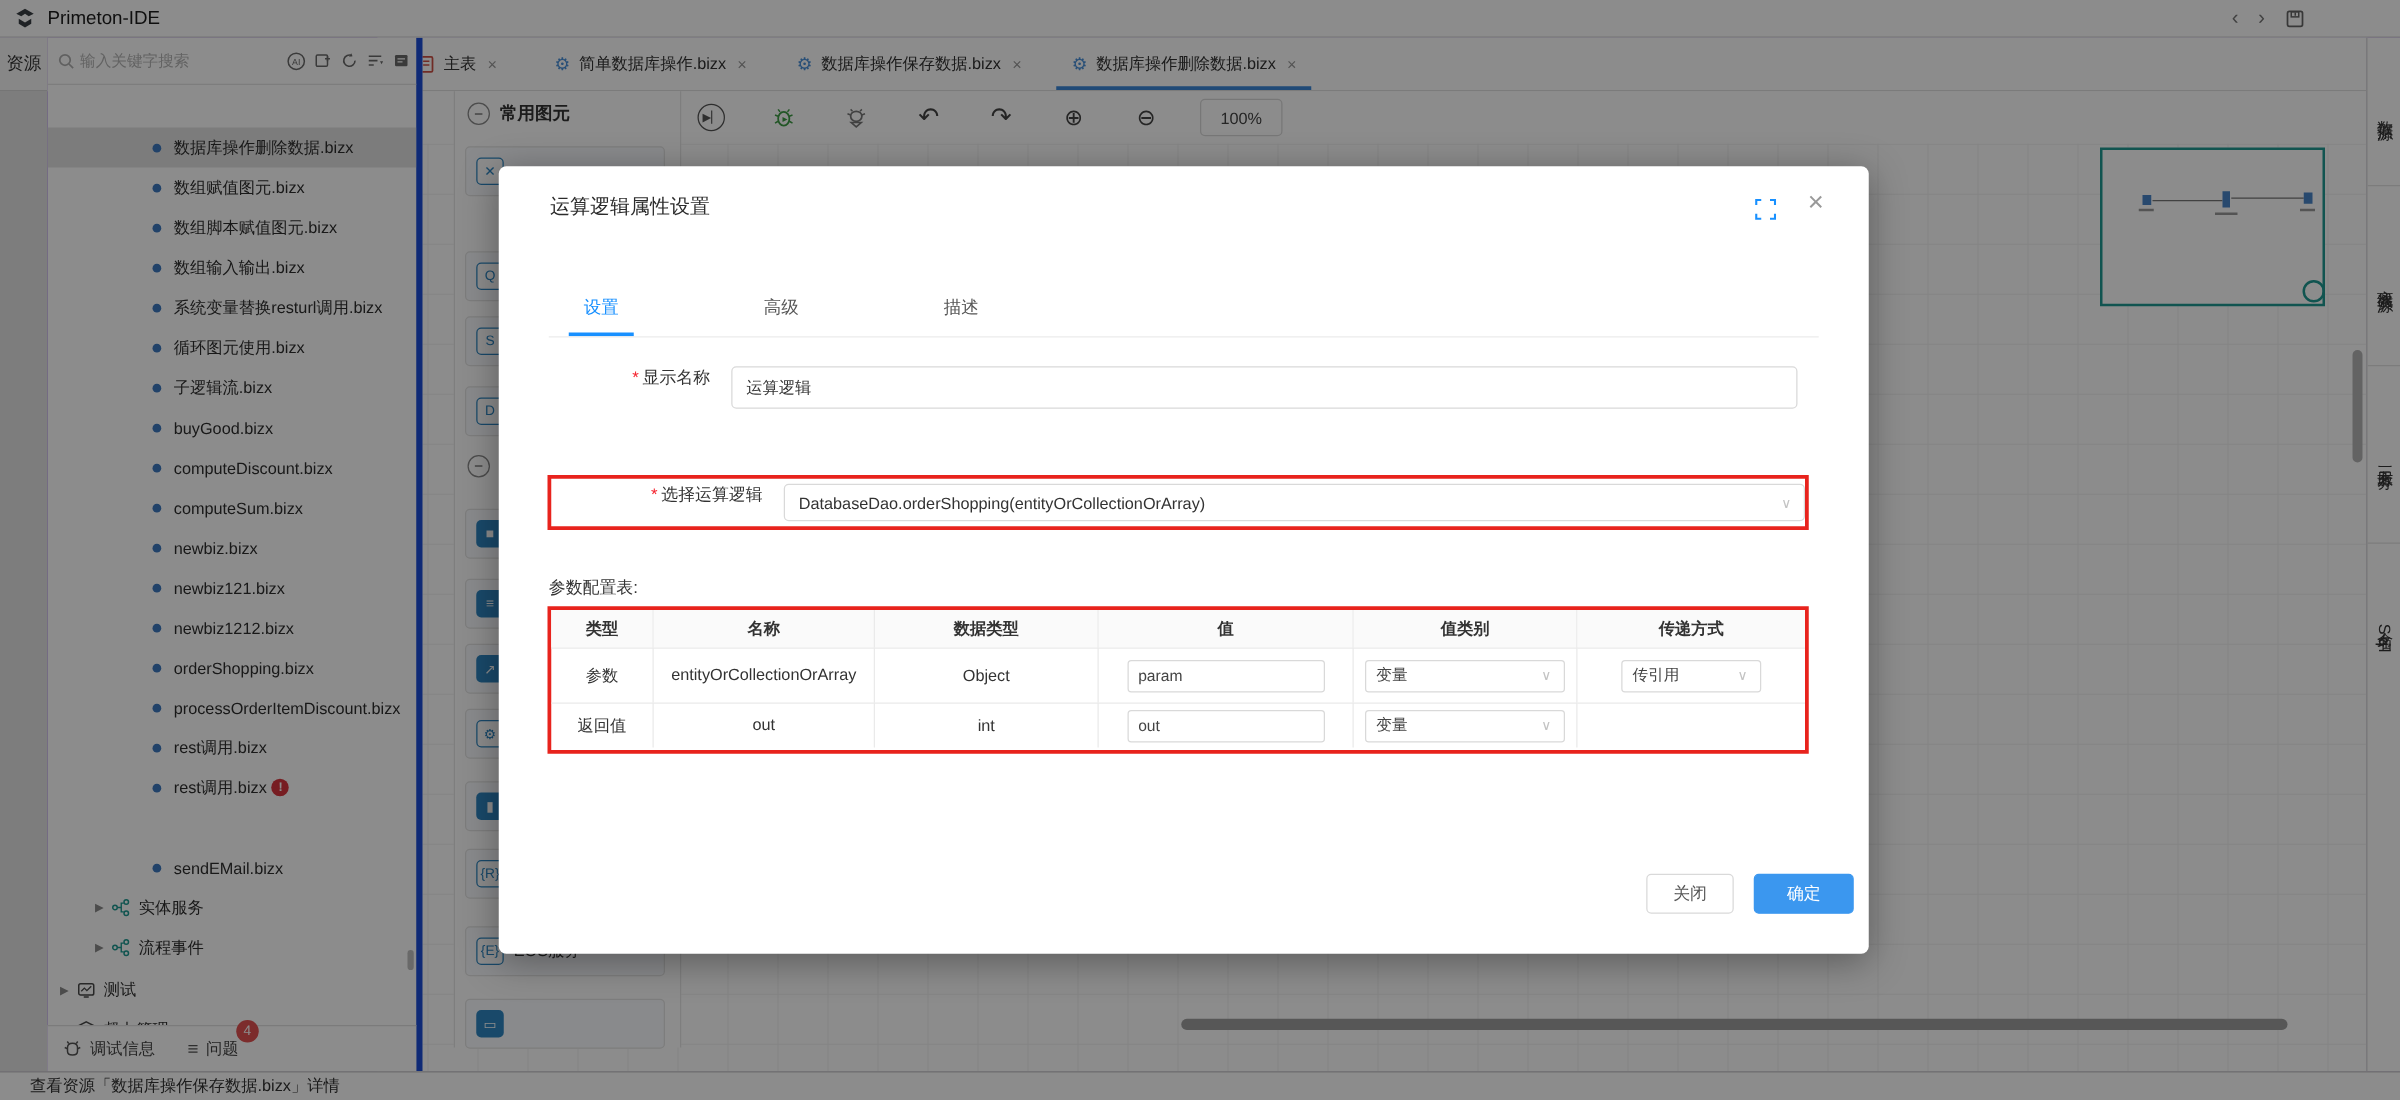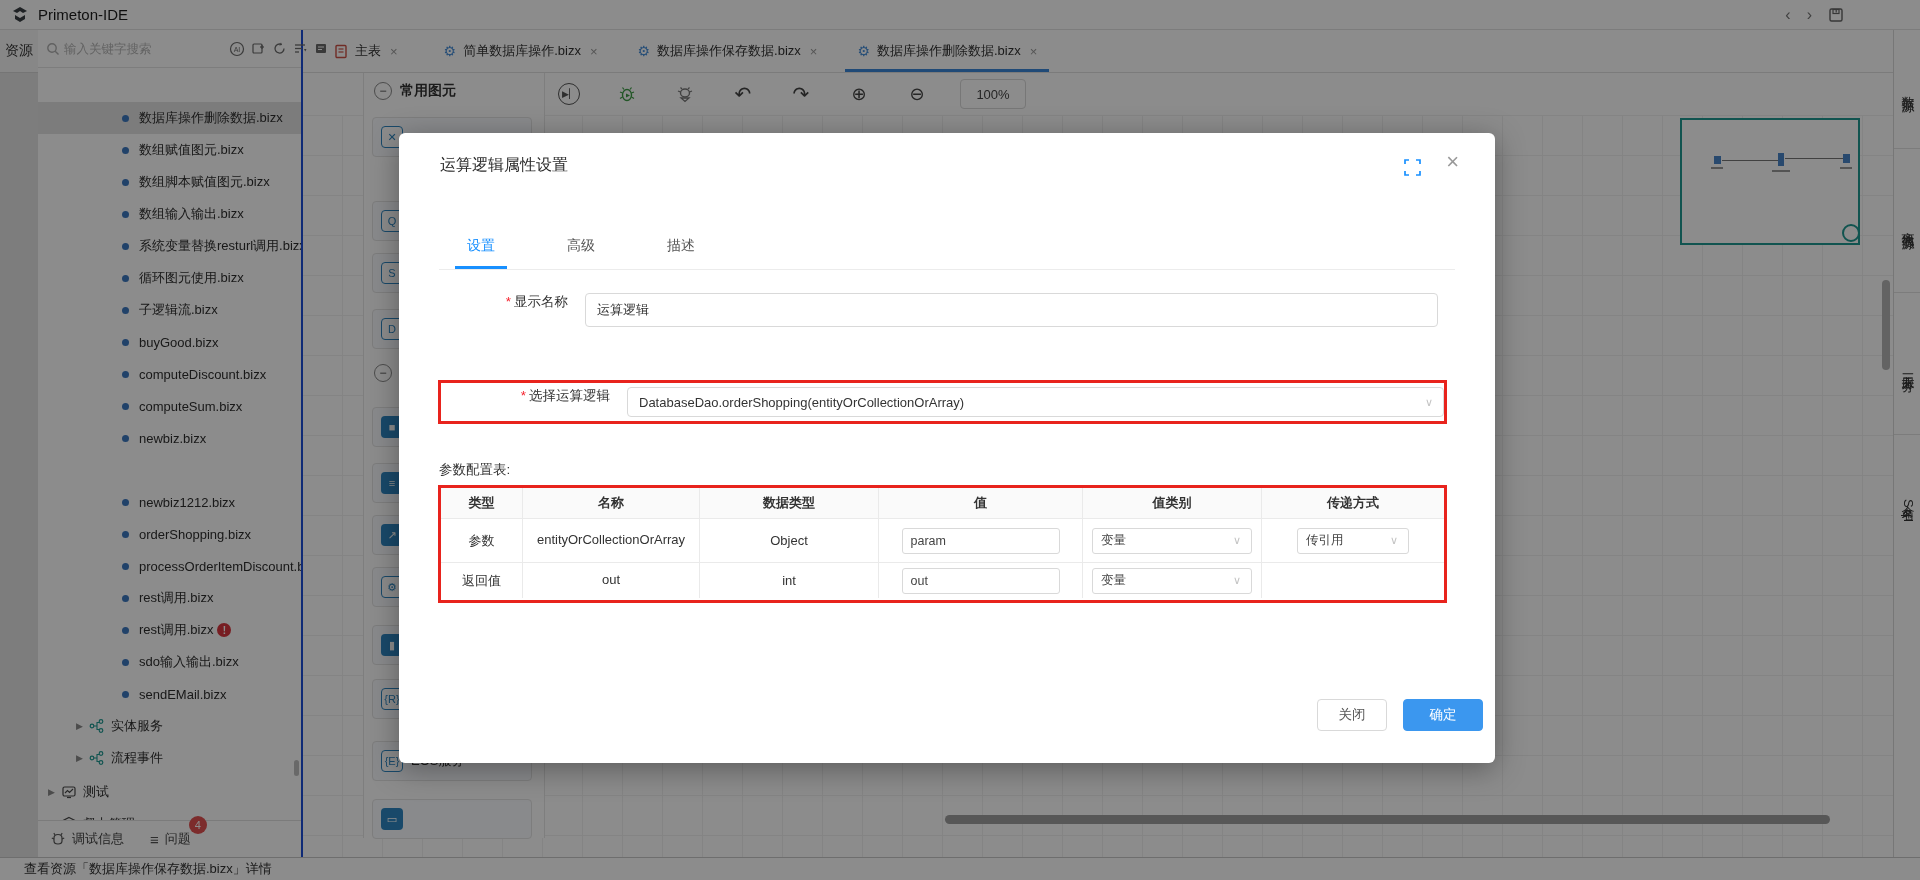--- a/index.html
+++ b/index.html
@@ -14,22 +14,22 @@
   .titlebar .apptitle { font-size:15px; color:#1c1c1c; }
   .titlebar .tb-right { margin-left:auto; display:flex; align-items:center; gap:16px; margin-right:66px; color:#666; }
   .tb-navicon { font-size:16px; line-height:1; color:#777; cursor:pointer; }
 
   
   .rail { position:absolute; left:0; top:30px; width:38px; height:827px; background:#e4e4e4; z-index:4; }
   .rail-tab { width:38px; padding:10px 0 12px 0; background:#f6f6f6; text-align:center;
     font-size:14px; color:#333; line-height:20px; cursor:pointer; border-bottom:1px solid #d6d6d6;}
 
   
-  .sidebar { position:absolute; left:38px; top:30px; width:265px; height:827px; background:#fff;
-    border-right:2px solid #1d4ed8; z-index:4; }
+  .sidebar { position:absolute; left:38px; top:30px; width:300px; height:827px; background:#fff;
+    border-right:5px solid #1d4ed8; z-index:4; }
   .search-row { position:absolute; left:0; top:0; width:100%; height:38px; border-bottom:1px solid #e4e4e4;
     display:flex; align-items:center; padding:0 6px; }
   .search-row input { border:0; outline:0; flex:0 0 120px; font-size:12.5px; color:#333; background:transparent; }
   .search-row input::placeholder { color:#b5b5b5; }
   .s-ic { width:18px; height:18px; display:flex; align-items:center; justify-content:center;
     color:#6b6b6b; font-size:13px; cursor:pointer; margin-left:3px; flex:0 0 auto; }
   .tree { position:absolute; left:0; top:38px; width:100%; height:752px; overflow:hidden; }
   .trow { position:absolute; left:0; width:100%; height:32px; display:flex; align-items:center;
     font-size:13px; color:#2f2f2f; cursor:pointer; white-space:nowrap; }
   .trow.selected { background:#e2e2e2; }
@@ -107,21 +107,21 @@
   .statusbar { position:absolute; left:0; top:857px; width:1920px; height:23px; background:#fff;
     border-top:1px solid #c9c9c9; display:flex; align-items:center; padding-left:24px; font-size:13px; color:#333; z-index:4; }
 
   
   .backdrop { position:absolute; inset:0; background:rgba(0,0,0,0.45); z-index:50; }
   .modal { position:absolute; left:399px; top:133px; width:1096px; height:630px; background:#fff;
     border-radius:6px; box-shadow:0 6px 30px rgba(0,0,0,.35); z-index:100; }
   .m-title { position:absolute; left:41px; top:22px; font-size:16px; color:#2b2b2b; }
   .m-full { position:absolute; right:74px; top:26px; cursor:pointer; }
   .m-close { position:absolute; right:36px; top:18px; font-size:22px; color:#999; cursor:pointer; line-height:1; }
-  .m-tabs { position:absolute; left:68px; top:104px; display:flex; gap:72px; font-size:14px; }
+  .m-tabs { position:absolute; left:68px; top:104px; display:flex; gap:116px; font-size:14px; }
   .m-tab { cursor:pointer; color:#555; padding-bottom:12px; position:relative; }
   .m-tab.active { color:#1890ff; }
   .m-tab.active::after { content:""; position:absolute; left:-12px; right:-12px; bottom:-2px; height:3px; background:#1890ff; }
   .m-tabline { position:absolute; left:40px; top:136px; width:1016px; height:1px; background:#ececec; }
   .form-row { position:absolute; left:0; width:100%; display:flex; align-items:flex-start; }
   .f-label { width:169px; text-align:right; font-size:13.5px; color:#333; flex:0 0 auto; }
   .req { color:#f5222d; margin-right:3px; }
   .f-input { margin-left:17px; width:853px; height:34px; border:1px solid #d9d9d9; border-radius:4px;
     padding:0 11px; font-size:13px; color:#333; outline:none; background:#fff;
     font-family:"Liberation Sans","DejaVu Sans",sans-serif; }
@@ -259,44 +259,44 @@
           <span>computeDiscount.bizx</span>
         </div>
       <div class="trow" style="top:322px">
           <span class="dot"></span>
           <span>computeSum.bizx</span>
         </div>
       <div class="trow" style="top:354px">
           <span class="dot"></span>
           <span>newbiz.bizx</span>
         </div>
+      <div class="trow" style="top:386px">
+          <span class="dot"></span>
+          <span>newbiz121.bizx</span>
+        </div>
       <div class="trow" style="top:418px">
           <span class="dot"></span>
           <span>newbiz1212.bizx</span>
         </div>
       <div class="trow" style="top:450px">
           <span class="dot"></span>
           <span>orderShopping.bizx</span>
         </div>
       <div class="trow" style="top:482px">
           <span class="dot"></span>
           <span>processOrderItemDiscount.bizx</span>
         </div>
       <div class="trow" style="top:514px">
           <span class="dot"></span>
           <span>rest调用.bizx</span>
         </div>
       <div class="trow" style="top:546px">
           <span class="dot"></span>
           <span>rest调用.bizx</span>
           <span class="errbadge">!</span>
-        </div>
-      <div class="trow" style="top:578px">
-          <span class="dot"></span>
-          <span>sdo输入输出.bizx</span>
         </div>
       <div class="trow" style="top:610px">
           <span class="dot"></span>
           <span>sendEMail.bizx</span>
         </div>
 
       <div class="trow" style="top:642px">
         <span class="caret" style="margin-left:38px">▶</span>
         <svg class="g-icon" viewBox="0 0 16 16">
             <circle cx="3" cy="8" r="1.8" fill="none" stroke="#1f9a92" stroke-width="1.2"></circle>

